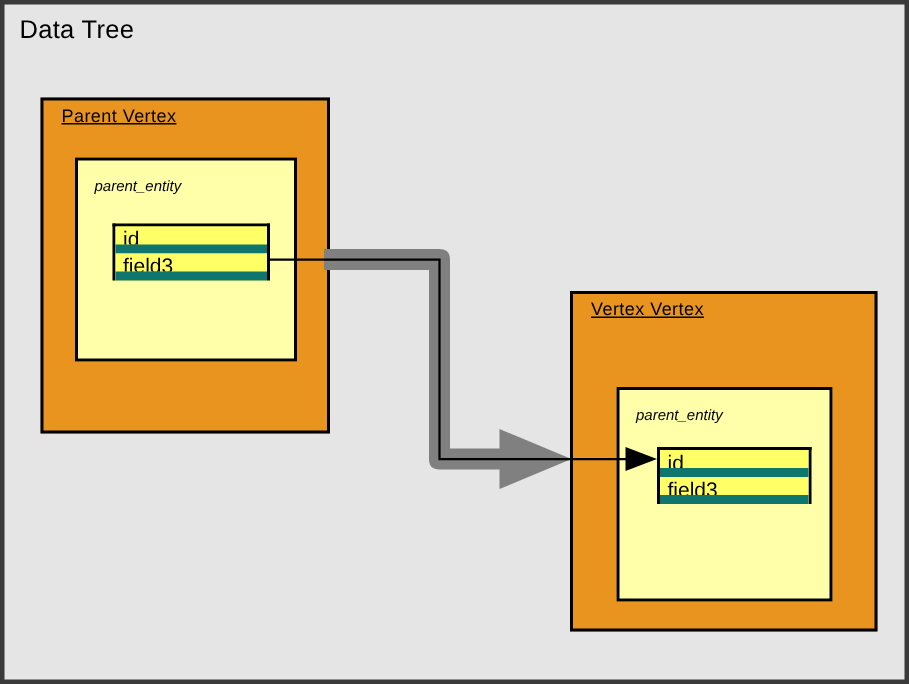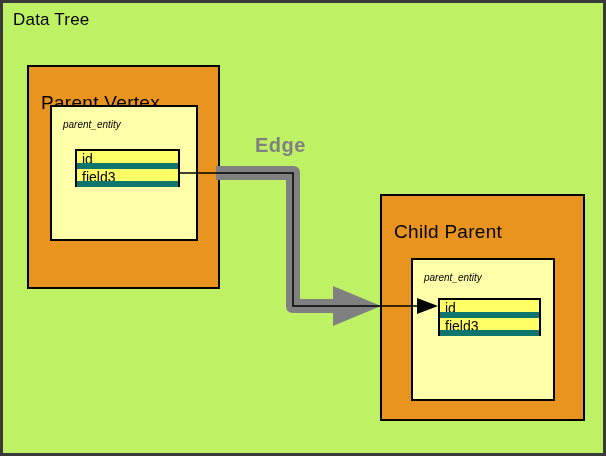--- a/index.html
+++ b/index.html
@@ -5,43 +5,44 @@
 <style>
   html, body {
     margin: 0;
     padding: 0;
     background: #2b2b2b;
   }
   #canvas {
     position: relative;
     width: 606px;
     height: 456px;
-    background: #bef264;
+    background: #e5e5e5;
     border: 3px solid #3a3a3a;
     box-sizing: border-box;
     overflow: hidden;
     font-family: "Liberation Sans", sans-serif;
     -webkit-font-smoothing: antialiased;
   }
 
   
   .vertex {
     position: absolute;
     background: #e8941f;
     border: 2px solid #000000;
     box-sizing: border-box;
   }
   .vertex-title {
     position: absolute;
     left: 12px;
-    top: 25px;
-    font-size: 19px;
+    top: 3px;
+    font-size: 12px;
     color: #000000;
     letter-spacing: 0.3px;
     white-space: nowrap;
+    text-decoration: underline;
   }
   .entity {
     position: absolute;
     background: #ffffaa;
     border: 2px solid #000000;
     box-sizing: border-box;
   }
   .entity-title {
     position: absolute;
     left: 11px;
@@ -116,21 +117,21 @@
   <div class="entity" style="left:47px; top:102px; width:148px; height:136px;">
     <div class="entity-title">parent_entity</div>
   </div>
 
   <div class="fields" style="left:72px; top:146px; width:105px;">
     <div class="field-row">id</div>
     <div class="field-row">field3</div>
   </div>
 
   <div class="vertex" style="left:377px; top:191px; width:205px; height:227px;">
-    <div class="vertex-title">Child Parent</div>
+    <div class="vertex-title">Vertex Vertex</div>
   </div>
 
   <div class="entity" style="left:408px; top:255px; width:144px; height:143px;">
     <div class="entity-title">parent_entity</div>
   </div>
 
   <div class="fields" style="left:435px; top:295px; width:103px;">
     <div class="field-row">id</div>
     <div class="field-row">field3</div>
   </div>
@@ -156,15 +157,14 @@
 
     <g>
       <path d="M 176 170
                L 290 170
                L 290 303
                L 418 303" fill="none" stroke="#000000" stroke-width="1.5"></path>
       <polygon points="414,295 435,303 414,311" fill="#000000" stroke="none"></polygon>
     </g>
   </svg>
 
-  <div id="edge-label">Edge</div>
 
 </div>
 
 </body></html>

